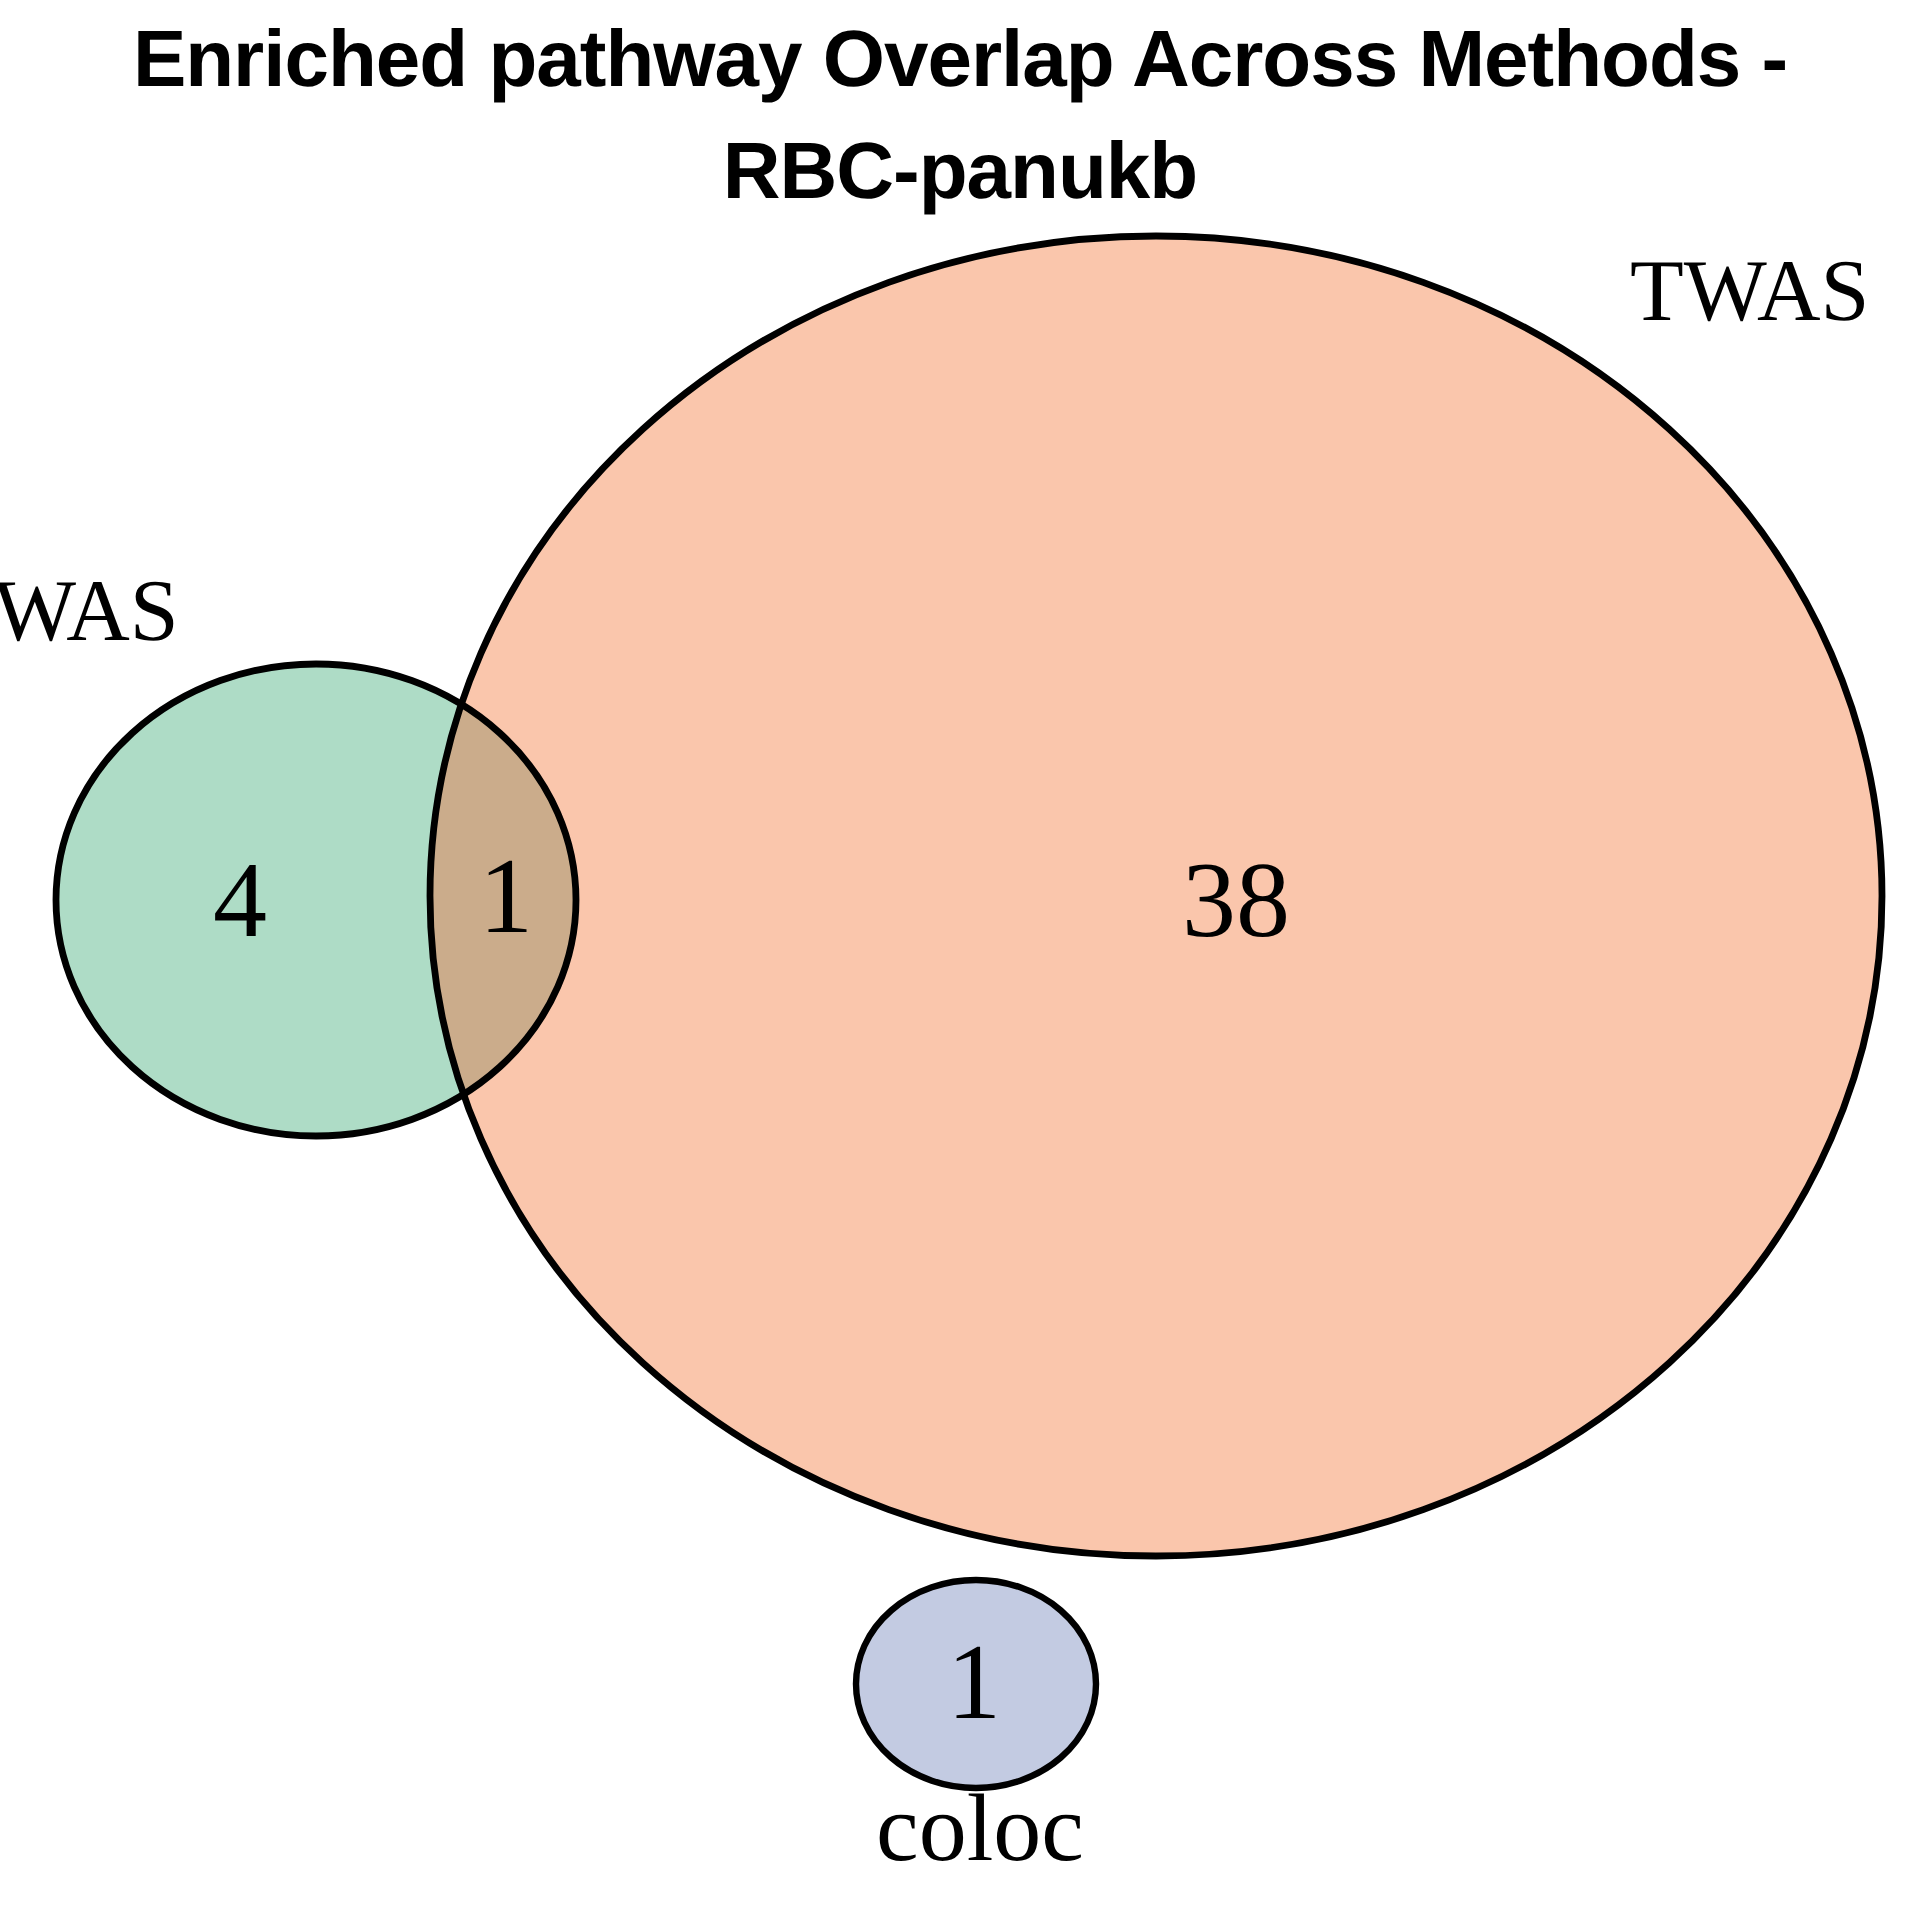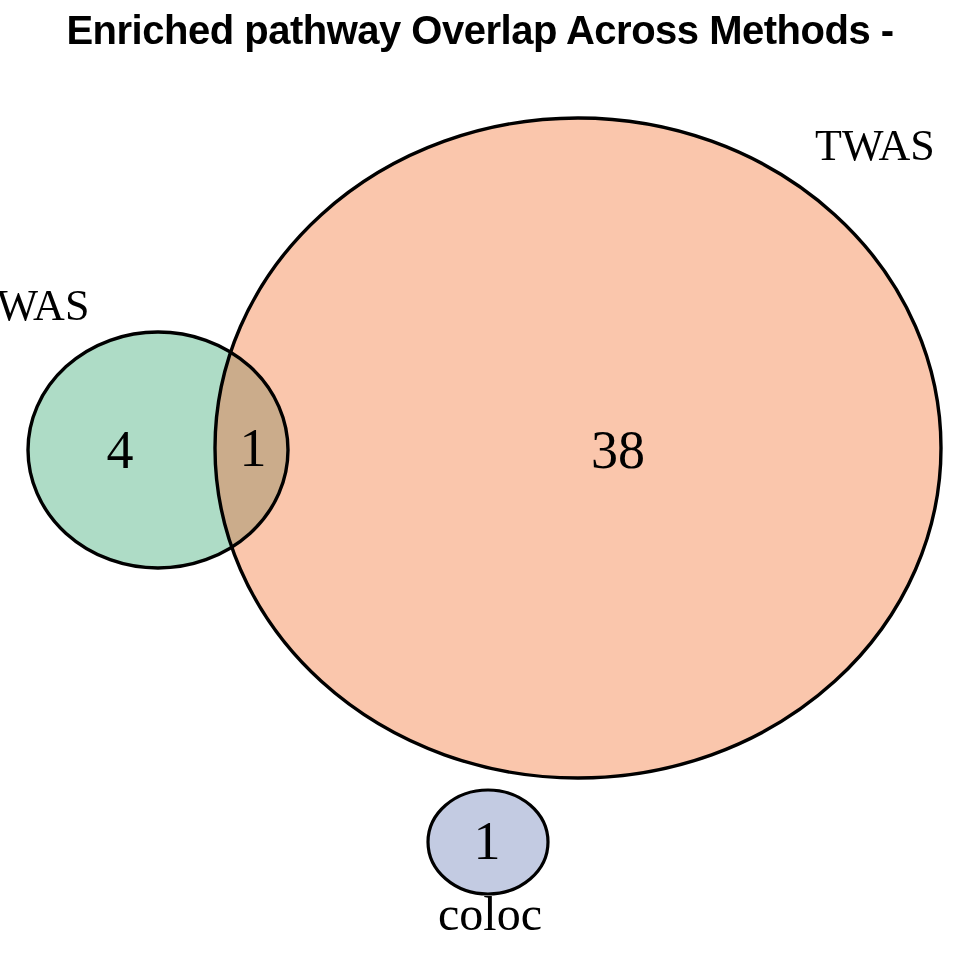--- a/index.html
+++ b/index.html
@@ -52,20 +52,21 @@
     fill: #000000;
   }
 </style>
 </head>
 <body>
 
 <div id="canvas">
 
   <div class="chart-title">
     <div class="line">Enriched pathway Overlap Across Methods -</div>
+    <div class="line">RBC-panukb</div>
   </div>
 
   <svg class="venn" width="960" height="960" viewBox="0 0 960 960">
     <defs>
       <clipPath id="clip-twas">
         <ellipse cx="578" cy="448" rx="363" ry="330"></ellipse>
       </clipPath>
     </defs>
 
     <ellipse cx="578" cy="448" rx="363" ry="330" stroke="none" fill="#fac6ac"></ellipse>

